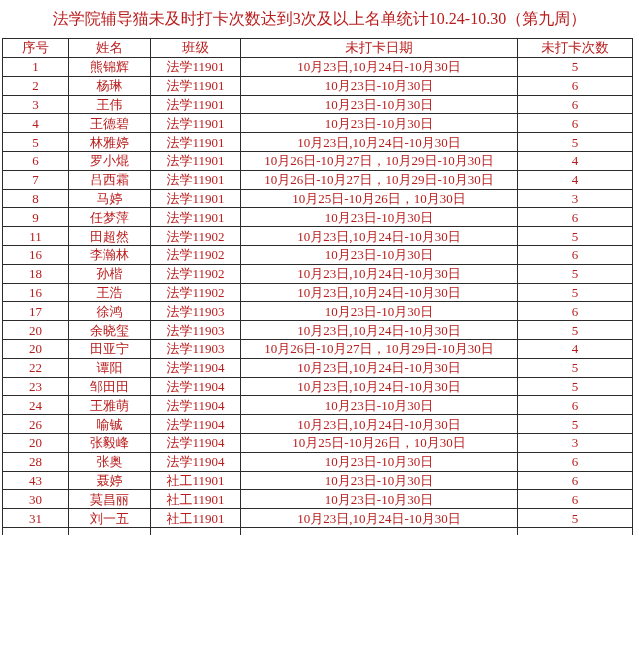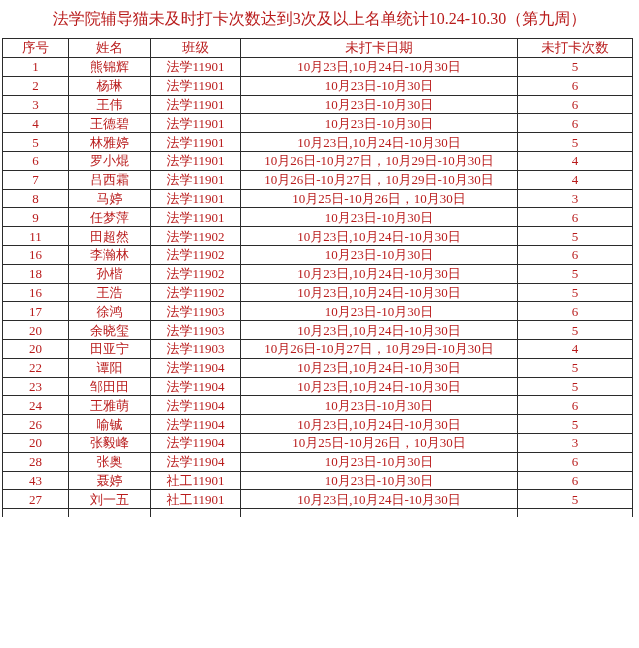--- a/index.html
+++ b/index.html
@@ -231,21 +231,28 @@
           <td>6</td>
         </tr>
         <tr>
           <td>43</td>
           <td>聂婷</td>
           <td>社工11901</td>
           <td>10月23日-10月30日</td>
           <td>6</td>
         </tr>
         <tr>
-          <td>27</td>
+          <td>30</td>
+          <td>莫昌丽</td>
+          <td>社工11901</td>
+          <td>10月23日-10月30日</td>
+          <td>6</td>
+        </tr>
+        <tr>
+          <td>31</td>
           <td>刘一五</td>
           <td>社工11901</td>
           <td>10月23日,10月24日-10月30日</td>
           <td>5</td>
         </tr>
       </tbody>
     <tbody>
       <tr class="partial-row">
         <td></td>
         <td></td>

